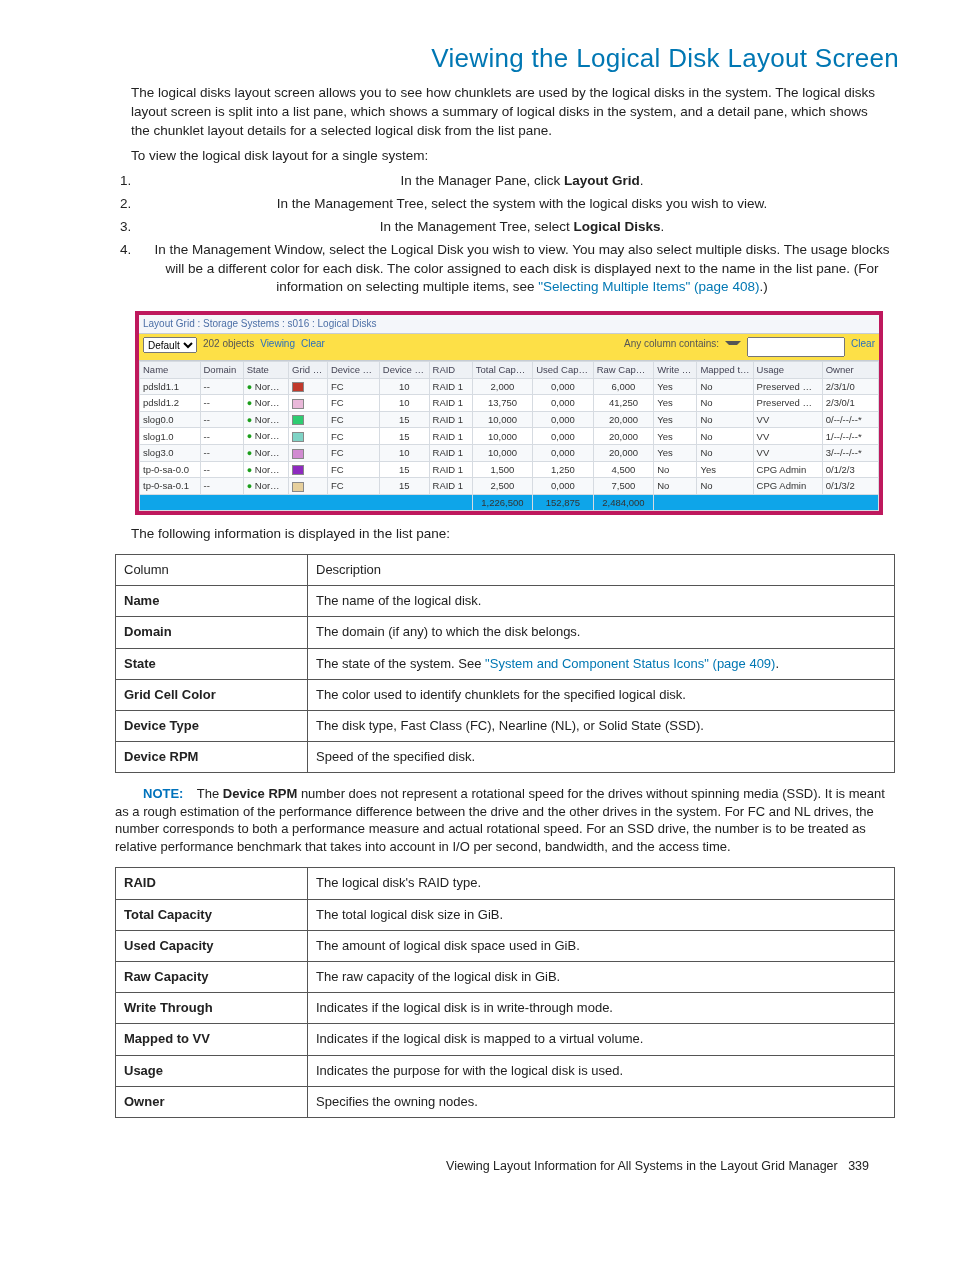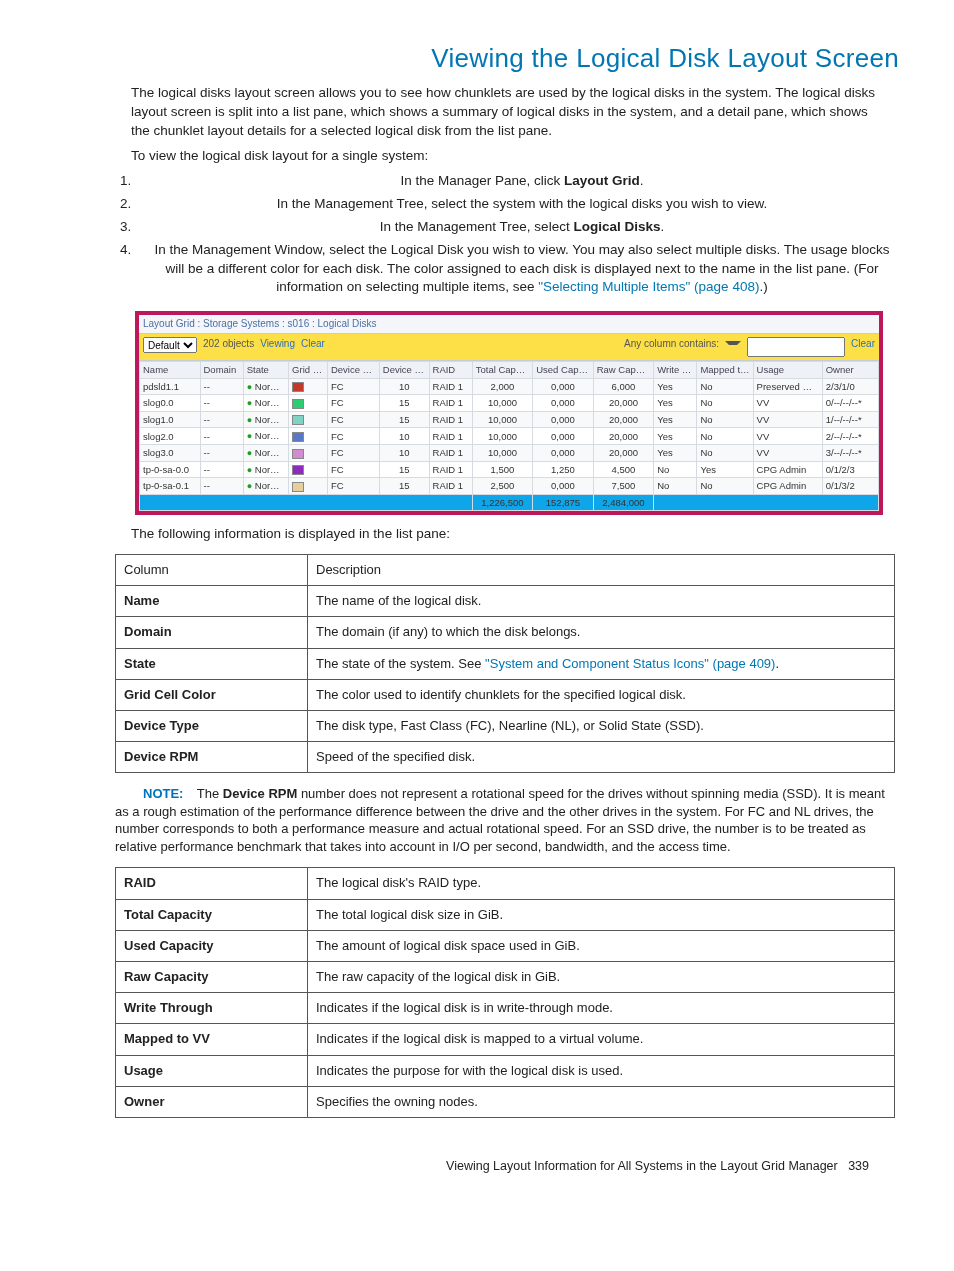--- a/index.html
+++ b/index.html
@@ -207,20 +207,36 @@
           <td>RAID 1</td>
           <td class="num">2,000</td>
           <td class="num">0,000</td>
           <td class="num">6,000</td>
           <td>Yes</td>
           <td>No</td>
           <td>Preserved Data</td>
           <td>2/3/1/0</td>
         </tr>
         <tr>
+          <td>pdsld1.2</td>
+          <td>--</td>
+          <td><span class="state-dot">●</span> Normal</td>
+          <td><span class="swatch" style="background:#e9b8d9"></span></td>
+          <td>FC</td>
+          <td class="num">10</td>
+          <td>RAID 1</td>
+          <td class="num">13,750</td>
+          <td class="num">0,000</td>
+          <td class="num">41,250</td>
+          <td>Yes</td>
+          <td>No</td>
+          <td>Preserved Data</td>
+          <td>2/3/0/1</td>
+        </tr>
+        <tr>
           <td>slog0.0</td>
           <td>--</td>
           <td><span class="state-dot">●</span> Normal</td>
           <td><span class="swatch" style="background:#2ecc71"></span></td>
           <td>FC</td>
           <td class="num">15</td>
           <td>RAID 1</td>
           <td class="num">10,000</td>
           <td class="num">0,000</td>
           <td class="num">20,000</td>
@@ -237,36 +253,20 @@
           <td>FC</td>
           <td class="num">15</td>
           <td>RAID 1</td>
           <td class="num">10,000</td>
           <td class="num">0,000</td>
           <td class="num">20,000</td>
           <td>Yes</td>
           <td>No</td>
           <td>VV</td>
           <td>1/--/--/--*</td>
-        </tr>
-        <tr>
-          <td>slog2.0</td>
-          <td>--</td>
-          <td><span class="state-dot">●</span> Normal</td>
-          <td><span class="swatch" style="background:#5a78c8"></span></td>
-          <td>FC</td>
-          <td class="num">10</td>
-          <td>RAID 1</td>
-          <td class="num">10,000</td>
-          <td class="num">0,000</td>
-          <td class="num">20,000</td>
-          <td>Yes</td>
-          <td>No</td>
-          <td>VV</td>
-          <td>2/--/--/--*</td>
         </tr>
         <tr>
           <td>slog3.0</td>
           <td>--</td>
           <td><span class="state-dot">●</span> Normal</td>
           <td><span class="swatch" style="background:#d18bd1"></span></td>
           <td>FC</td>
           <td class="num">10</td>
           <td>RAID 1</td>
           <td class="num">10,000</td>

